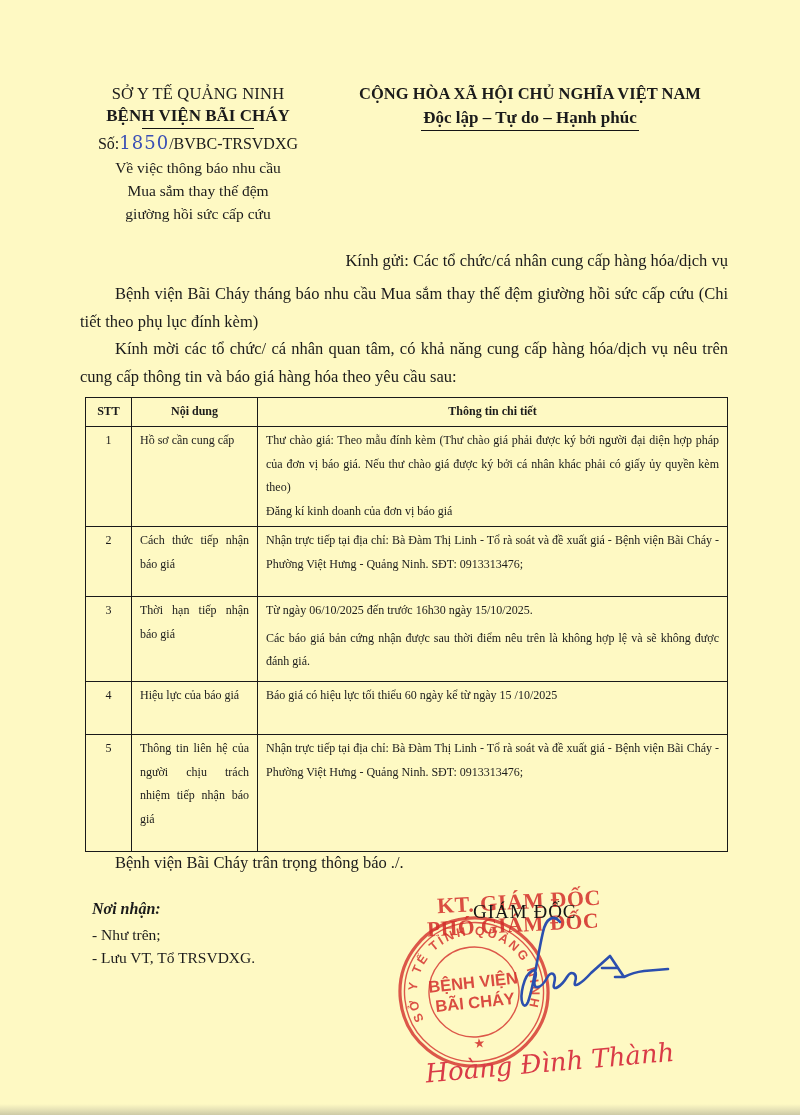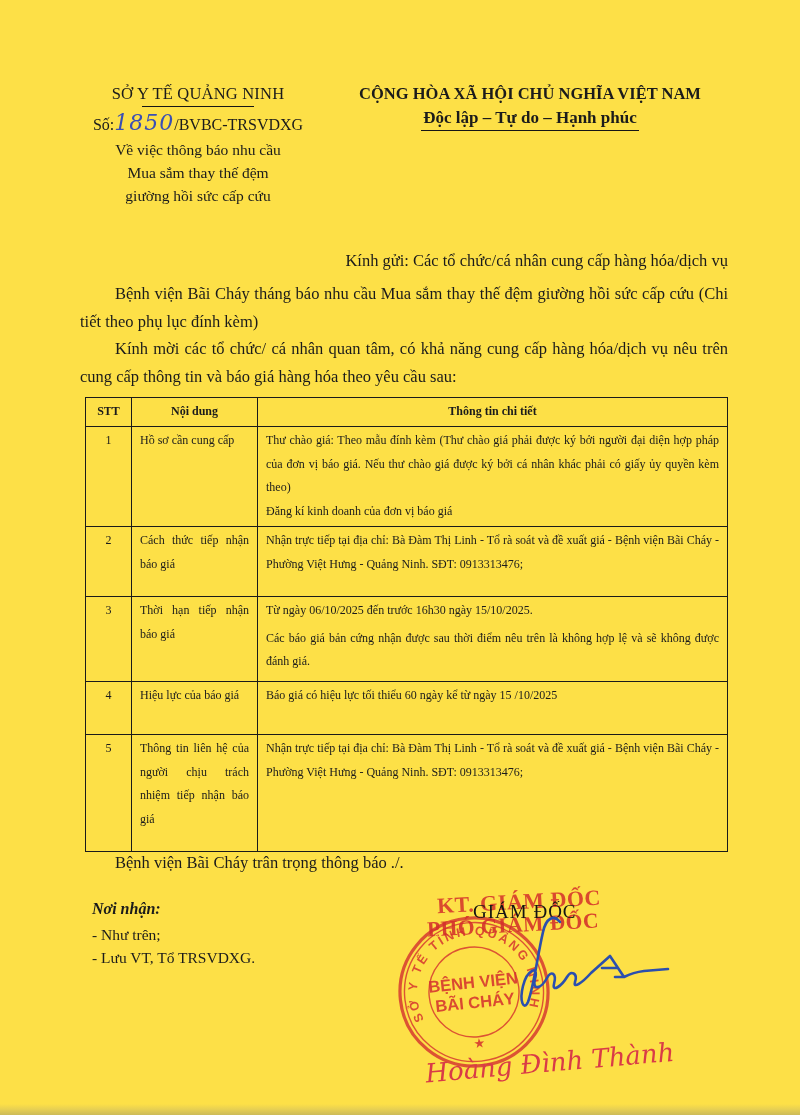--- a/index.html
+++ b/index.html
@@ -1,31 +1,31 @@
 <!DOCTYPE html>
 <html lang="vi"><head>
 <meta charset="utf-8">
 <style>
   html,body{margin:0;padding:0;background:#e8e8e6;}
   .page{
     position:relative;
     width:800px;height:1115px;
     margin:0 auto;
-    background:#fde047;
+    background:#fef9c3;
     font-family:"Liberation Serif","DejaVu Serif",serif;
     color:#1b1b1b;
     overflow:hidden;
   }
   
   .hdr-left{position:absolute;left:78px;top:84px;width:240px;text-align:center;}
   .hdr-left .org-parent{font-size:16.5px;letter-spacing:.2px;}
   .hdr-left .org-name{font-size:17px;font-weight:bold;margin-top:2px;}
   .name-underline{width:112px;border-bottom:1.6px solid #151515;margin:2px auto 3px;}
   .doc-no{font-size:16px;margin-top:1px;white-space:nowrap;}
-  .doc-no .hand{font-family:"DejaVu Serif",serif;font-style:italic;color:#3a4fb5;font-size:22px;letter-spacing:1px;}
+  .doc-no .hand{font-family:"DejaVu Serif",serif;color:#3a4fb5;font-size:18px;letter-spacing:1px;}
   .subject{font-size:15.5px;line-height:23px;margin-top:3px;}
   .hdr-right{position:absolute;left:330px;top:84px;width:400px;text-align:center;}
   .hdr-right .motto1{font-size:16.5px;font-weight:bold;white-space:nowrap;}
   .hdr-right .motto2{display:inline-block;font-size:17px;font-weight:bold;border-bottom:1.6px solid #151515;padding:1px 2px 2px;margin-top:3px;}
   .dateline{font-size:16px;font-style:italic;margin-top:12px;}
   
   .salutation{position:absolute;left:80px;top:251px;width:648px;text-align:right;font-size:16.5px;}
   .para{position:absolute;left:80px;width:648px;font-size:16.5px;line-height:27.5px;text-align:justify;text-indent:35px;}
   #para1{top:280px;}
   #para2{top:335px;}
@@ -56,20 +56,21 @@
   .scan-edge{position:absolute;left:0;bottom:0;width:100%;height:11px;
     background:linear-gradient(to bottom,rgba(140,140,133,0) 0%,rgba(140,140,133,.18) 45%,rgba(125,125,118,.38) 100%);}
 </style>
 </head>
 <body>
 
 <div class="page">
 
   <div class="hdr-left">
     <div class="org-parent">SỞ Y TẾ QUẢNG NINH</div>
+    <div class="org-name">BỆNH VIỆN BÃI CHÁY</div>
     <div class="name-underline"></div>
     <div class="doc-no"><span>Số:</span><span class="hand">1850</span><span>/BVBC-TRSVDXG</span></div>
     <div class="subject">
       <div>Về việc thông báo nhu cầu</div>
       <div>Mua sắm thay thế đệm</div>
       <div>giường hồi sức cấp cứu</div>
     </div>
   </div>
 
   <div class="hdr-right">

